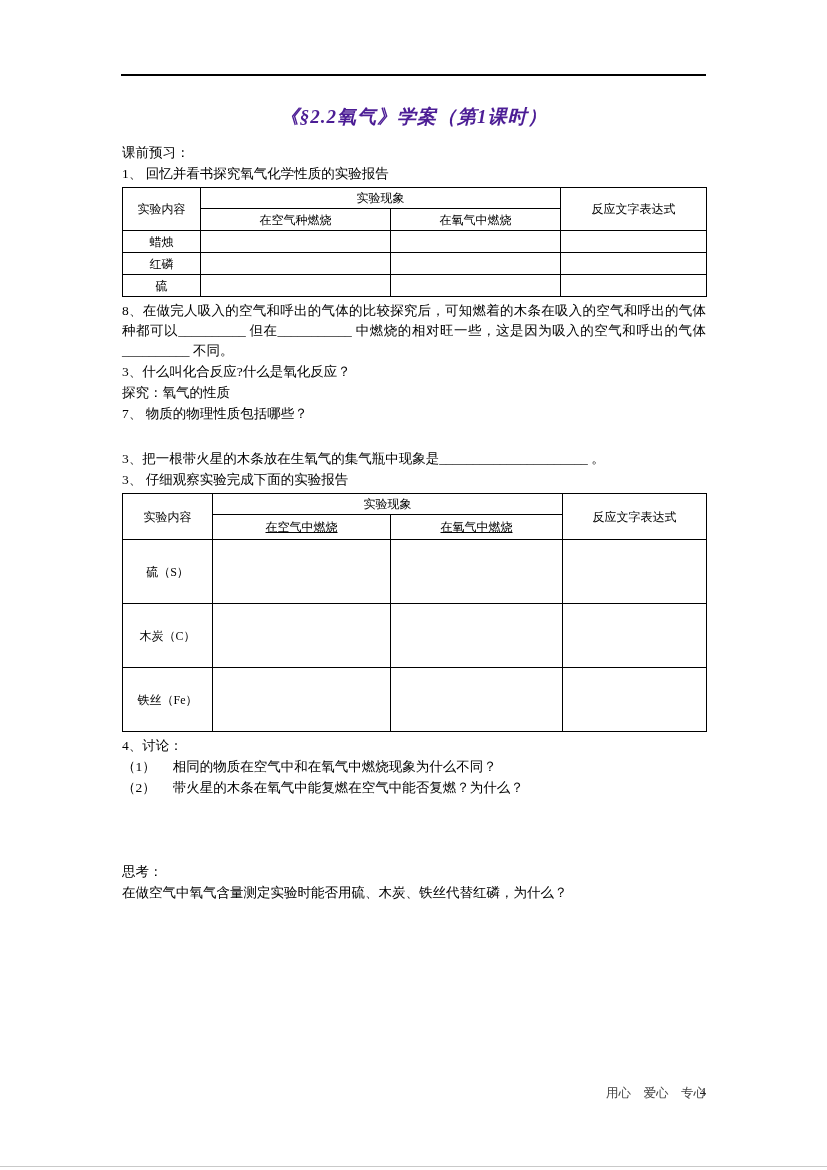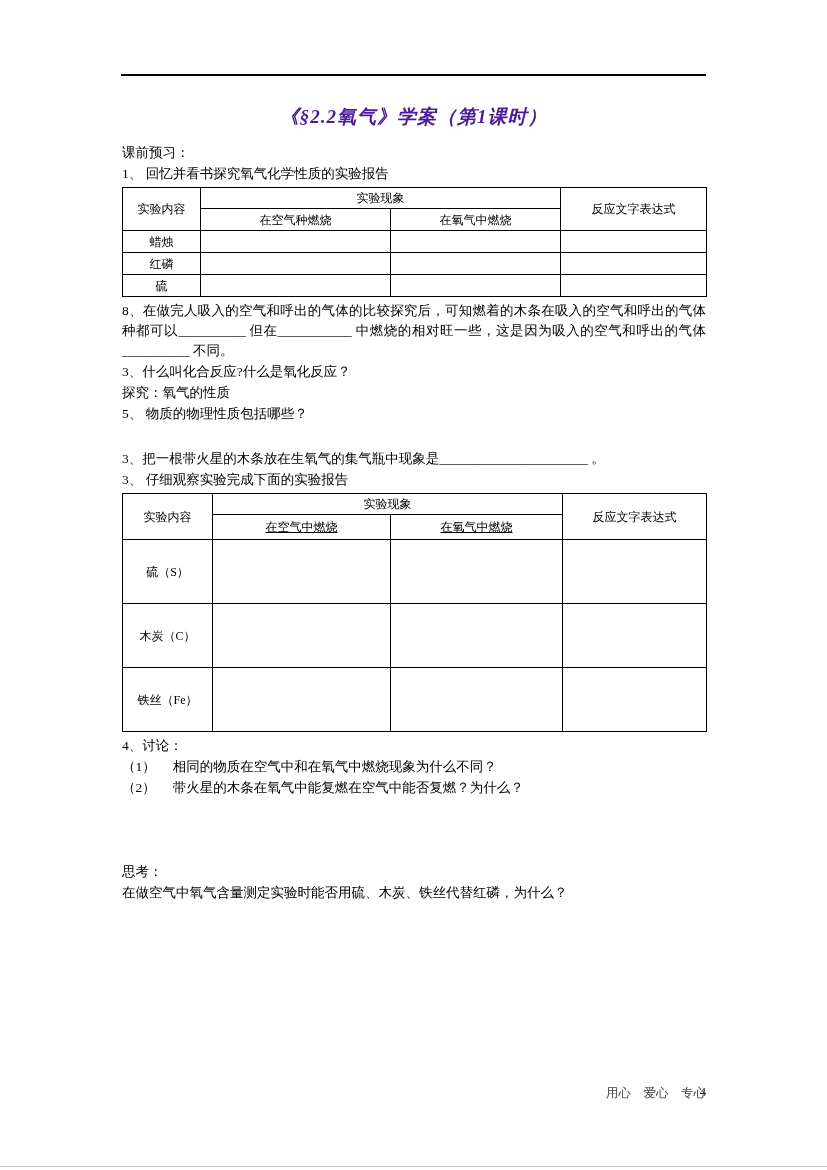--- a/index.html
+++ b/index.html
@@ -143,21 +143,21 @@
         <td></td>
         <td></td>
       </tr>
     </tbody>
       </table>
 
     <p class="line just">8、在做完人吸入的空气和呼出的气体的比较探究后，可知燃着的木条在吸入的空气和呼出的气体种都可以__________ 但在___________ 中燃烧的相对旺一些，这是因为吸入的空气和呼出的气体__________ 不同。</p>
     <p class="line">3、什么叫化合反应?什么是氧化反应？</p>
 
     <p class="line">探究：氧气的性质</p>
-    <p class="line">5、 物质的物理性质包括哪些？</p>
+    <p class="line">7、 物质的物理性质包括哪些？</p>
     <p class="line mt-sm">3、把一根带火星的木条放在生氧气的集气瓶中现象是______________________ 。</p>
     <p class="line">3、 仔细观察实验完成下面的实验报告</p>
 
     <table class="tbl tbl2">
       <colgroup>
         <col style="width:90px">
           <col style="width:178px">
           <col style="width:172px">
           <col style="width:144px">
       </colgroup>

